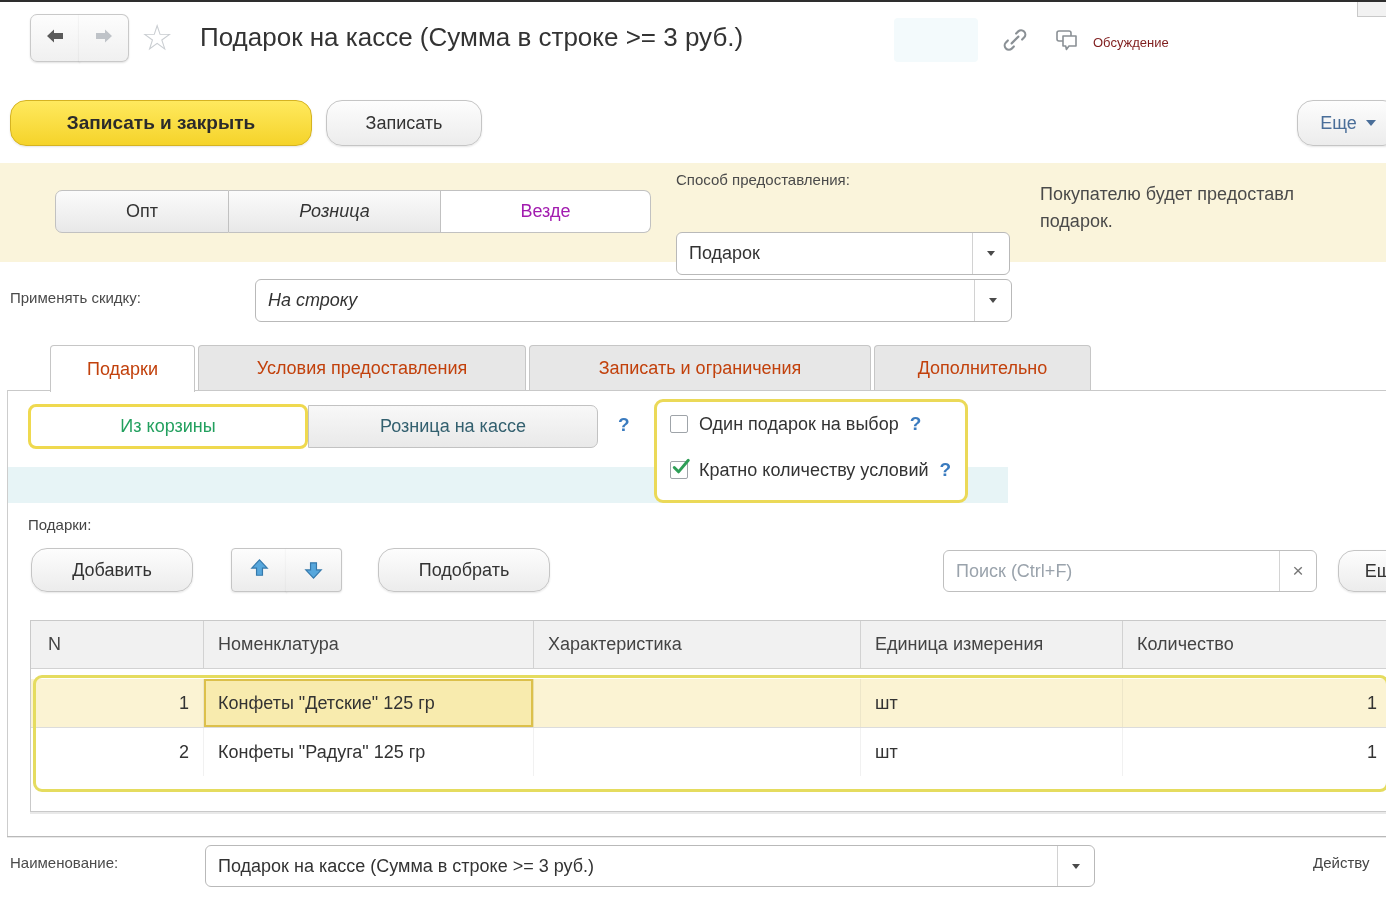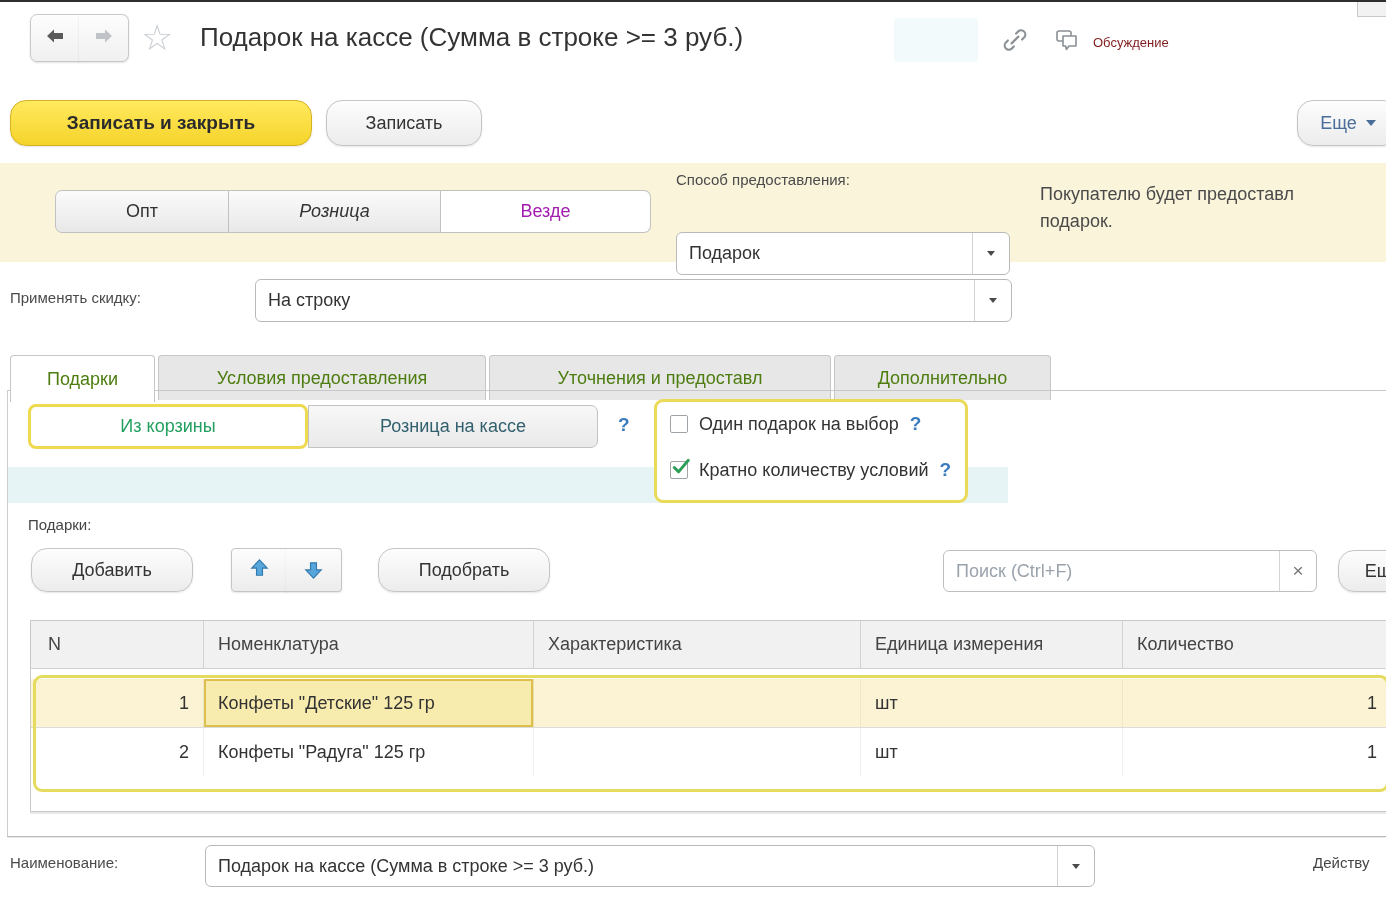--- a/index.html
+++ b/index.html
@@ -47,24 +47,24 @@
     border:1px solid #C1C1C1; background:linear-gradient(#FBFBFB,#E8E8E8);
     display:flex; align-items:center; justify-content:center; font-size:18px; color:#333; cursor:pointer;
   }
   .seg.first { border-radius:7px 0 0 7px; }
   .seg.mid   { border-left:none; }
   .seg.last  { border-left:none; border-radius:0 7px 7px 0; }
   .seg.sel   { background:#fff; color:#a21caf; }
 
   
   .tab {
-    position:absolute; top:355px; height:45px; box-sizing:border-box;
+    position:absolute; top:345px; height:45px; box-sizing:border-box;
     background:#E7E7E7; border:1px solid #C6C6C6; border-bottom:none;
     border-radius:4px 4px 0 0; display:flex; align-items:center; justify-content:center;
-    font-size:18px; color:#4d7c0f; z-index:1; cursor:pointer;
+    font-size:18px; color:#c2410c; z-index:1; cursor:pointer;margin-left:40px;
   }
   .tab.active { background:#fff; height:47px; z-index:3; }
 
   .divider { position:absolute; background:#C9C9C9; z-index:2; }
 
   
   .tg1 {
     position:absolute; left:28px; top:404px; width:280px; height:45px; box-sizing:border-box;
     background:#fff; border:3px solid #EFD94F; border-radius:8px;
     display:flex; align-items:center; justify-content:center; color:#23A05F; font-size:18px; cursor:pointer; z-index:2;
@@ -182,30 +182,30 @@
     <span class="dd">
         <span class="tri"></span>
       </span>
   </div>
   <div class="abs" style="left:1040px;top:181px;width:360px;font-size:18px;line-height:27px;color:#4A4A4A;overflow:hidden;">
     <div style="white-space:nowrap;">Покупателю будет предоставл</div>
     <div>подарок.</div>
   </div>
 
   <div class="label" style="left:10px;top:289px;">Применять скидку:</div>
-  <div class="combo" style="left:255px;top:279px;width:757px;height:43px;">
+  <div class="combo" style="left:255px;top:279px;width:757px;height:43px;font-style:italic;">
     <span class="val">На строку</span>
     <span class="dd">
         <span class="tri"></span>
       </span>
   </div>
 
   <div class="tab active" style="left:10px;width:145px;">Подарки</div>
   <div class="tab" style="left:158px;width:328px;">Условия предоставления</div>
-  <div class="tab" style="left:489px;width:342px;">Уточнения и предоставл</div>
+  <div class="tab" style="left:489px;width:342px;">Записать и ограничения</div>
   <div class="tab" style="left:834px;width:217px;">Дополнительно</div>
 
   <div class="divider" style="left:7px;top:390px;width:1379px;height:1px;z-index:2;"></div>
   <div class="divider" style="left:7px;top:390px;width:1px;height:447px;background:#CDCDCD;"></div>
   <div class="divider" style="left:7px;top:836px;width:1379px;height:1px;background:#B9B9B9;box-shadow:0 1px 0 #E9E9E9;"></div>
 
   <div class="abs" style="left:8px;top:467px;width:1000px;height:36px;background:#E7F4F6;"></div>
 
   <div class="tg1">Из корзины</div>
   <div class="tg2">Розница на кассе</div>

